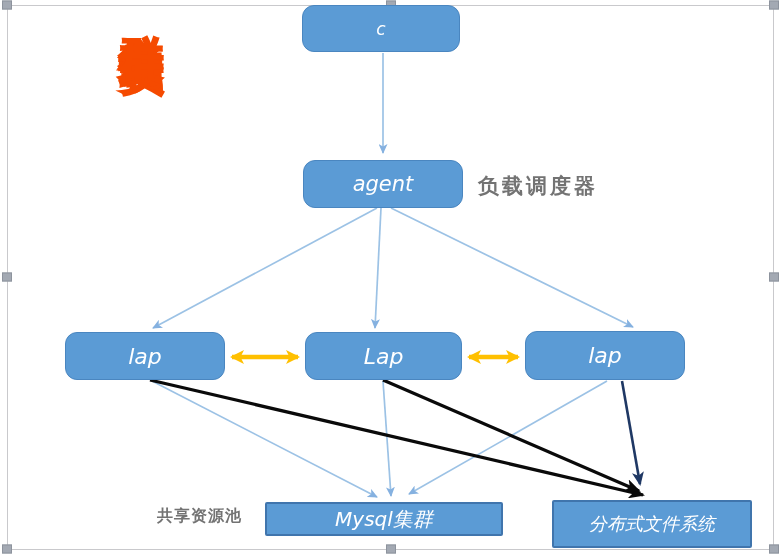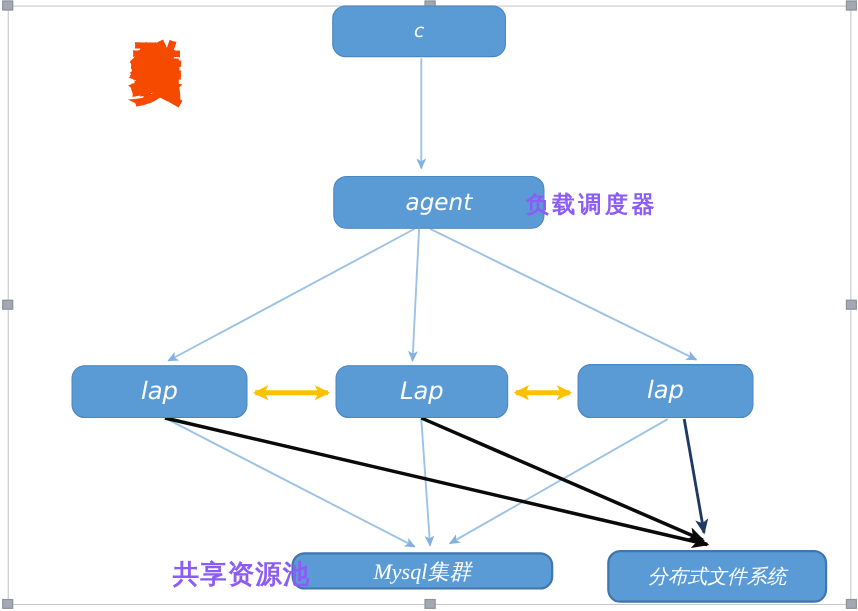--- a/index.html
+++ b/index.html
@@ -17,23 +17,23 @@
     border:1px solid #8d939d;box-sizing:border-box;
     transform:translate(-50%,-50%);
   }
   
   .node{
     position:absolute;display:flex;align-items:center;justify-content:center;
     background:#5b9bd5;border:1px solid #4a86c0;box-sizing:border-box;
     color:#ffffff;font-style:italic;font-family:"DejaVu Sans",sans-serif;
   }
   .rounded{border-radius:12px;}
-  .rect{border-radius:12px;border:2px solid #4075ad;font-family:Liberation Serif, serif;}
+  .rect{border-radius:2px;border:2px solid #4075ad;}
   .lbl-red{
-    position:absolute;color:#8b5cf6;font-weight:bold;
+    position:absolute;color:#737373;font-weight:bold;
     font-family:Liberation Serif, serif;white-space:nowrap;
   }
   .vtitle{
     position:absolute;left:104px;top:16px;height:266px;
     writing-mode:vertical-rl;text-orientation:upright;
     font-size:44px;line-height:76px;letter-spacing:-3px;font-weight:bold;
     color:#ffa043;-webkit-text-stroke:2.2px #f54a00;
     font-family:"DejaVu Serif","Liberation Serif",serif;white-space:nowrap;
   }
   svg.edges{position:absolute;left:0;top:0;}
@@ -91,21 +91,21 @@
       <line x1="469" y1="357" x2="518" y2="357" marker-start="url(#myellow)" marker-end="url(#myellow)"></line>
     </g>
   </svg>
 
   <div class="vtitle">负载均衡集群</div>
 
   <div class="node rounded" style="left:302px;top:5px;width:158px;height:47px;font-size:17px">
     <span>c</span>
   </div>
 
-  <div class="node rounded" style="left:303px;top:160px;width:192px;height:48px;font-size:21px">
+  <div class="node rounded" style="left:303px;top:160px;width:160px;height:48px;font-size:21px">
     <span>agent</span>
   </div>
 
   <div class="node rounded" style="left:65px;top:332px;width:160px;height:48px;font-size:22px">
     <span>lap</span>
   </div>
 
   <div class="node rounded" style="left:305px;top:332px;width:157px;height:48px;font-size:22px">
     <span>Lap</span>
   </div>
@@ -116,15 +116,15 @@
 
   <div class="node rect" style="left:265px;top:502px;width:238px;height:34px;font-size:20px">
     <span>Mysql集群</span>
   </div>
 
   <div class="node rect" style="left:552px;top:500px;width:200px;height:48px;font-size:18px">
     <span>分布式文件系统</span>
   </div>
 
   <div class="lbl-red" style="left:478px;top:172px;font-size:21px;letter-spacing:3px">负载调度器</div>
-  <div class="lbl-red" style="left:157px;top:506px;font-size:24px;letter-spacing:1px">共享资源池</div>
+  <div class="lbl-red" style="left:157px;top:506px;font-size:16px;letter-spacing:1px">共享资源池</div>
 
 </div>
 
 </body></html>

